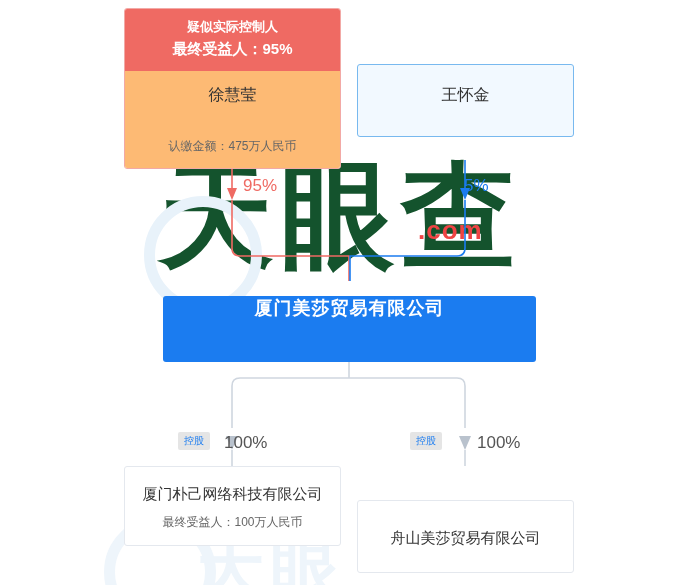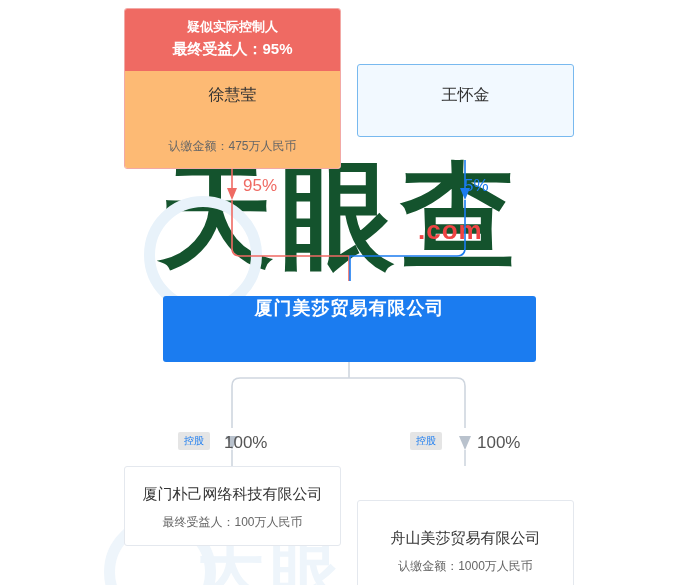--- a/index.html
+++ b/index.html
@@ -295,16 +295,15 @@
   <div class="tag-holding tag-right">控股</div>
   <div class="edge-label lbl-100-right">100%</div>
 
   <div class="node node-sub node-sub-left">
     <div class="name">厦门朴己网络科技有限公司</div>
     <div class="sub">最终受益人：100万人民币</div>
   </div>
 
   <div class="node node-sub node-sub-right">
     <div class="name">舟山美莎贸易有限公司</div>
-    <div class="sub">认缴金额：1000万人民币</div>
   </div>
 
 </div>
 
 </body></html>

